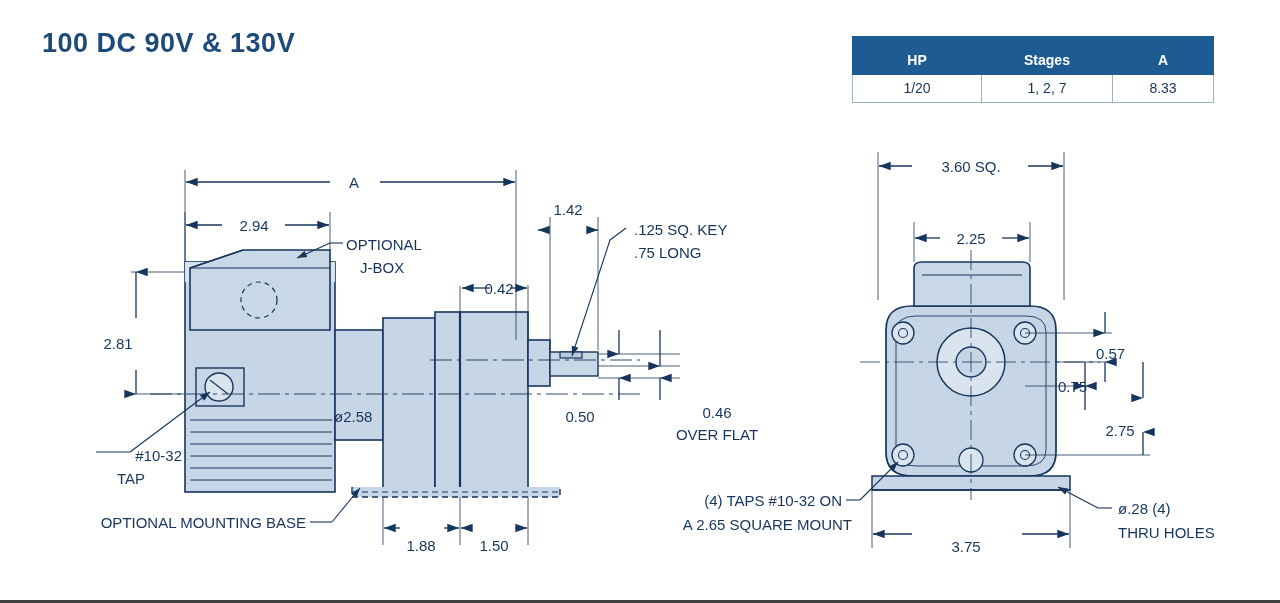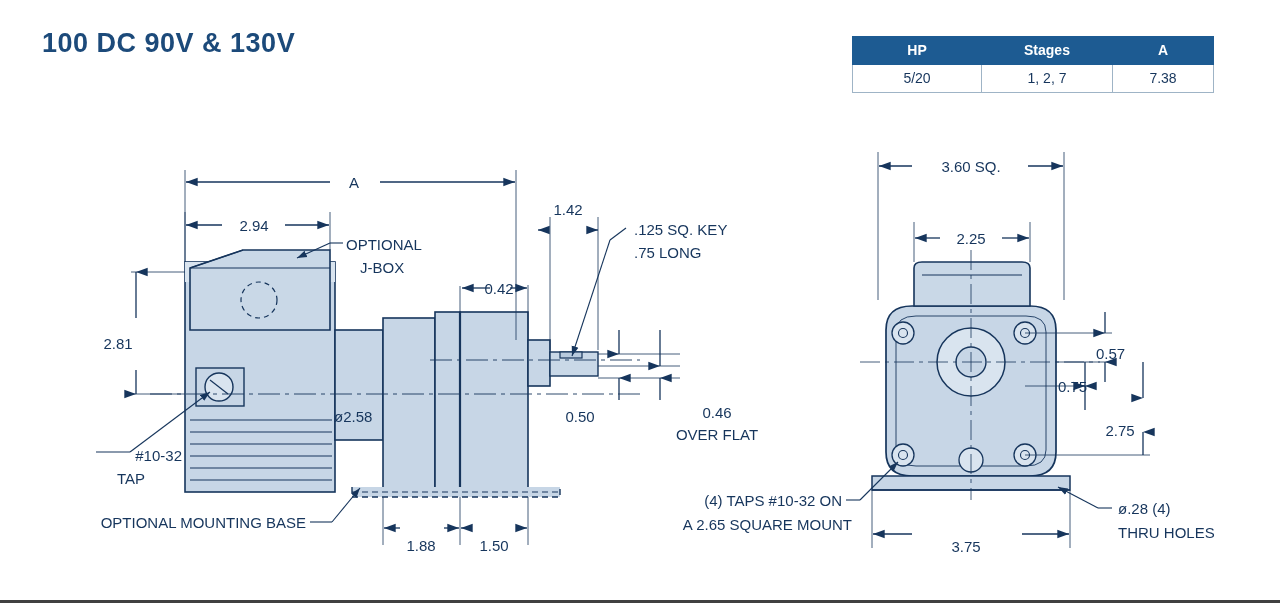--- a/index.html
+++ b/index.html
@@ -23,21 +23,21 @@
   
   .spec-table{
     position:absolute;left:852px;top:36px;
     border-collapse:collapse;
     font-size:14px;
   }
   .spec-table th{
     background:#1d5b92;color:#ffffff;
     font-weight:bold;
     border:1px solid #1d5b92;
-    padding:5px 0 6px 0;
+    padding:15px 0 6px 0;
     text-align:center;
   }
   .spec-table td{
     border:1px solid #9fb4c6;
     padding:5px 0 6px 0;
     text-align:center;
     color:#16355c;
     background:#ffffff;
   }
   .spec-table .c0{width:128px;}
@@ -60,23 +60,23 @@
   <table class="spec-table">
     <thead>
       <tr>
         <th class="c0">HP</th>
         <th class="c1">Stages</th>
         <th class="c2">A</th>
       </tr>
     </thead>
     <tbody>
       <tr>
-        <td>5/20</td>
+        <td>1/20</td>
         <td>1, 2, 7</td>
-        <td>7.38</td>
+        <td>8.33</td>
       </tr>
     </tbody>
   </table>
 
   <svg class="draw" viewBox="0 0 1280 603">
     <defs>
       <marker id="arrL" markerWidth="10" markerHeight="8" refX="9" refY="4" orient="auto">
         <path d="M9,4 L0,0.8 L0,7.2 Z" fill="#16355c"></path>
       </marker>
       <marker id="arrR" markerWidth="10" markerHeight="8" refX="1" refY="4" orient="auto">

